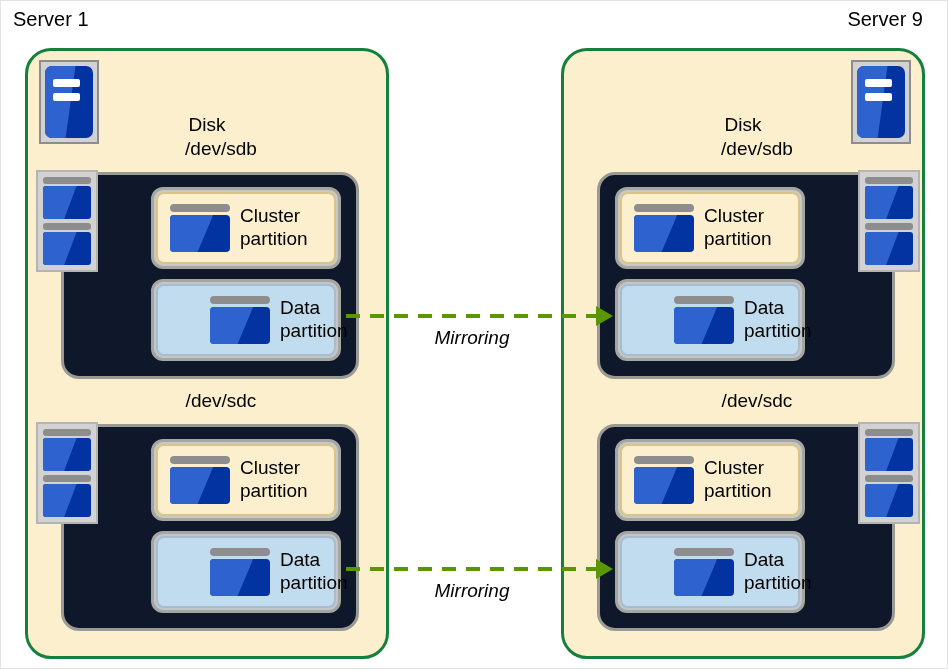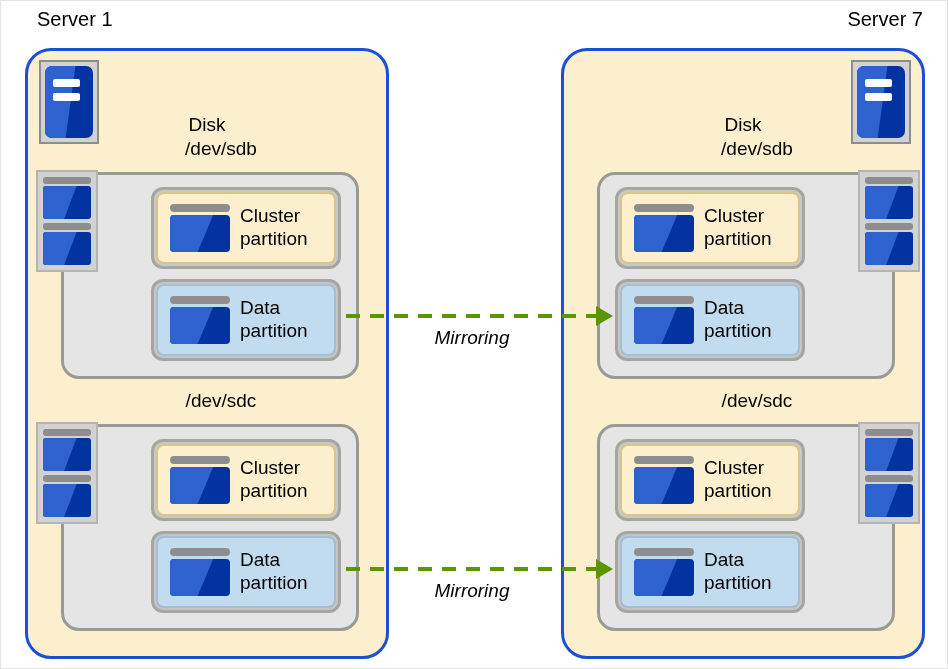--- a/index.html
+++ b/index.html
@@ -17,30 +17,30 @@
   }
 
   
   .server-title{
     position:absolute;
     font-size:20px;
     color:#000000;
     white-space:nowrap;
     line-height:1;
   }
-  #server1-title{left:36px;top:8px;}
+  #server1-title{left:12px;top:8px;}
   #server2-title{right:24px;top:8px;}
 
   
   .server-box{
     position:absolute;
     top:47px;
     width:364px;height:611px;
     background:#fcefcd;
-    border:3px solid #1d4ed8;
+    border:3px solid #15803d;
     border-radius:26px;
     box-sizing:border-box;
   }
   #server1-box{left:24px;}
   #server2-box{left:560px;}
 
   
   .server-icon{
     position:absolute;
     width:60px;height:84px;
@@ -81,21 +81,21 @@
     color:#000000;
     line-height:1.28;
     pointer-events:none;
   }
   .disk-label .l2{display:block;padding-left:28px;}
 
   
   .disk-white{
     position:absolute;
     width:298px;height:207px;
-    background:#e5e5e5;
+    background:#0f172a;
     border:3px solid #9a9a94;
     border-radius:18px;
     box-sizing:border-box;
   }
   .disk-white.g1{left:33px;top:121px;}
   .disk-white.g2{left:33px;top:373px;}
   #server2-box .disk-white.g1,
   #server2-box .disk-white.g2{left:33px;}
 
   
@@ -144,21 +144,21 @@
   .partition .inner{
     position:relative;
     width:100%;height:100%;
     border-radius:8px;
     box-sizing:border-box;
     display:flex;align-items:center;
   }
   .partition.cluster{background:#c9c9c3;}
   .partition.cluster .inner{background:#fcefcd;border:2px solid #d9c58b;}
   .partition.data{background:#c0c6cc;}
-  .partition.data .inner{background:#c2dcef;border:2px solid #a8bccc;}
+  .partition.data .inner{background:#c2dcef;border:2px solid #a8bccc;padding-left:40px;}
   .partition.p1{top:12px;}
   .partition.p2{top:104px;}
 
   .part-icon{
     position:relative;
     width:60px;height:48px;
     flex:0 0 auto;
     margin-left:12px;
   }
   .part-icon .cap{
@@ -306,21 +306,21 @@
             </div>
           <div class="part-text">
             <span>Data</span>
             <span class="l2">partition</span>
           </div>
         </div>
       </div>
     </div>
   </div>
 
-  <div id="server2-title" class="server-title">Server 7</div>
+  <div id="server2-title" class="server-title">Server 9</div>
 
   <div id="server2-box" class="server-box">
 
     <div id="server2-icon" class="server-icon">
       <div class="body">
         <div class="bar b1"></div>
         <div class="bar b2"></div>
       </div>
     </div>
 

